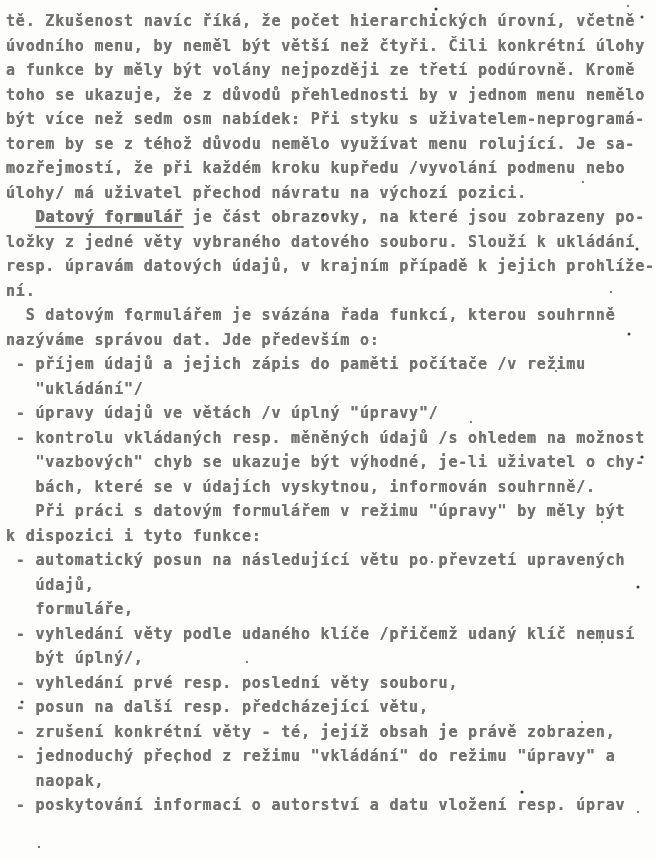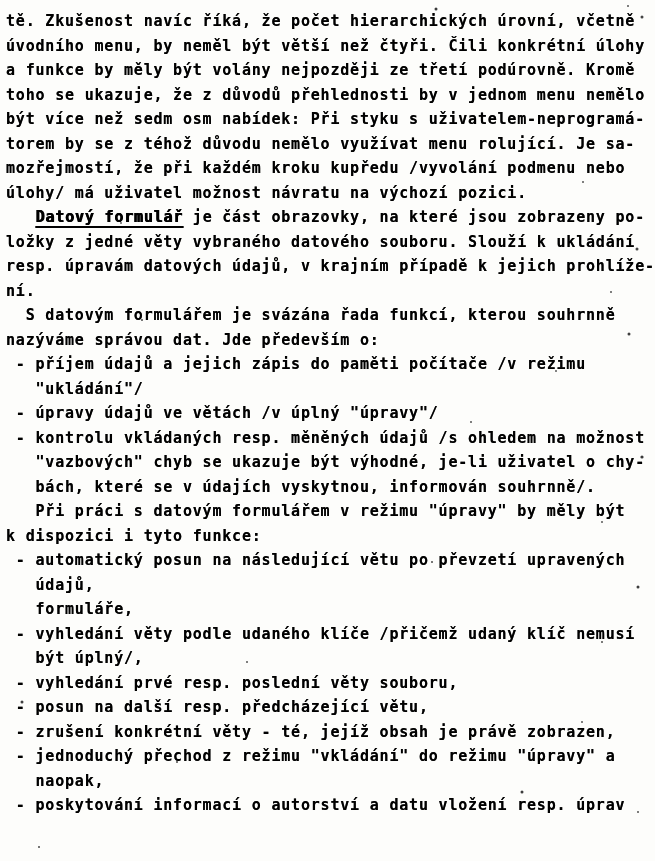--- a/index.html
+++ b/index.html
@@ -20,21 +20,21 @@
     background: #fdfdfb;
     padding: 9px 0 0 6px;
     box-sizing: border-box;
   }
   .line {
     height: 24.5px;
     line-height: 24.5px;
     font-size: 15px;
     font-weight: bold;
     letter-spacing: 0.8px;
-    color: #000000;
+    color: #737373;
     white-space: pre;
     text-shadow: 0 0 0.6px rgba(20,20,20,0.65);
   }
   .line.gap {
   }
   .seg-heading {
     text-decoration: underline;
     text-decoration-thickness: 2px;
     text-underline-offset: 4px;
     text-shadow: 0.7px 0 0 currentColor, 0 0 0.6px rgba(20,20,20,0.8);
@@ -79,21 +79,21 @@
 
 <div class="page">
   <div id="text-block">
       <div class="line">tě. Zkušenost navíc říká, že počet hierarchických úrovní, včetně</div>
       <div class="line">úvodního menu, by neměl být větší než čtyři. Čili konkrétní úlohy</div>
       <div class="line">a funkce by měly být volány nejpozději ze třetí podúrovně. Kromě</div>
       <div class="line">toho se ukazuje, že z důvodů přehlednosti by v jednom menu nemělo</div>
       <div class="line">být více než sedm osm nabídek: Při styku s uživatelem-neprogramá-</div>
       <div class="line">torem by se z téhož důvodu nemělo využívat menu rolující. Je sa-</div>
       <div class="line">mozřejmostí, že při každém kroku kupředu /vyvolání podmenu nebo</div>
-      <div class="line">úlohy/ má uživatel možnost návratu na výchozí pozici.</div>
+      <div class="line">úlohy/ má uživatel přechod návratu na výchozí pozici.</div>
       <div class="line gap"><span class="seg-plain">   </span><span class="seg-heading">Datový formulář</span><span class="seg-plain"> je část obrazovky, na které jsou zobrazeny po-</span></div>
       <div class="line">ložky z jedné věty vybraného datového souboru. Slouží k ukládání</div>
       <div class="line">resp. úpravám datových údajů, v krajním případě k jejich prohlíže-</div>
       <div class="line">ní.</div>
       <div class="line">  S datovým formulářem je svázána řada funkcí, kterou souhrnně</div>
       <div class="line">nazýváme správou dat. Jde především o:</div>
       <div class="line"> - příjem údajů a jejich zápis do paměti počítače /v režimu</div>
       <div class="line">   "ukládání"/</div>
       <div class="line"> - úpravy údajů ve větách /v úplný "úpravy"/</div>
       <div class="line"> - kontrolu vkládaných resp. měněných údajů /s ohledem na možnost</div>

